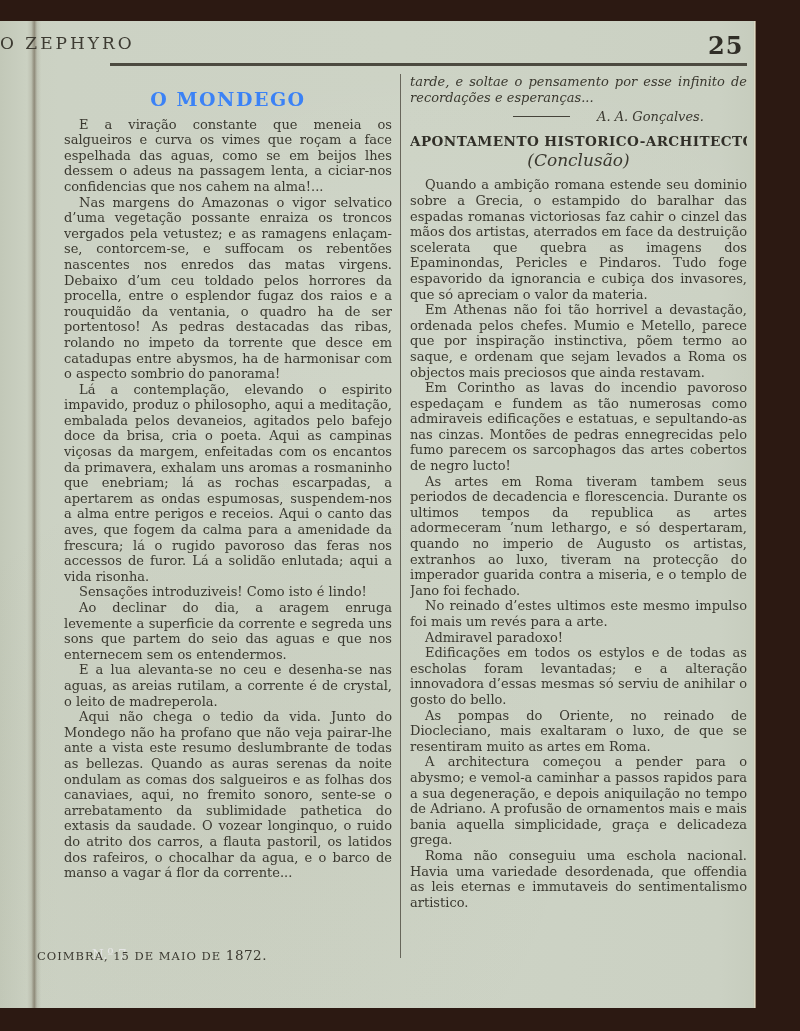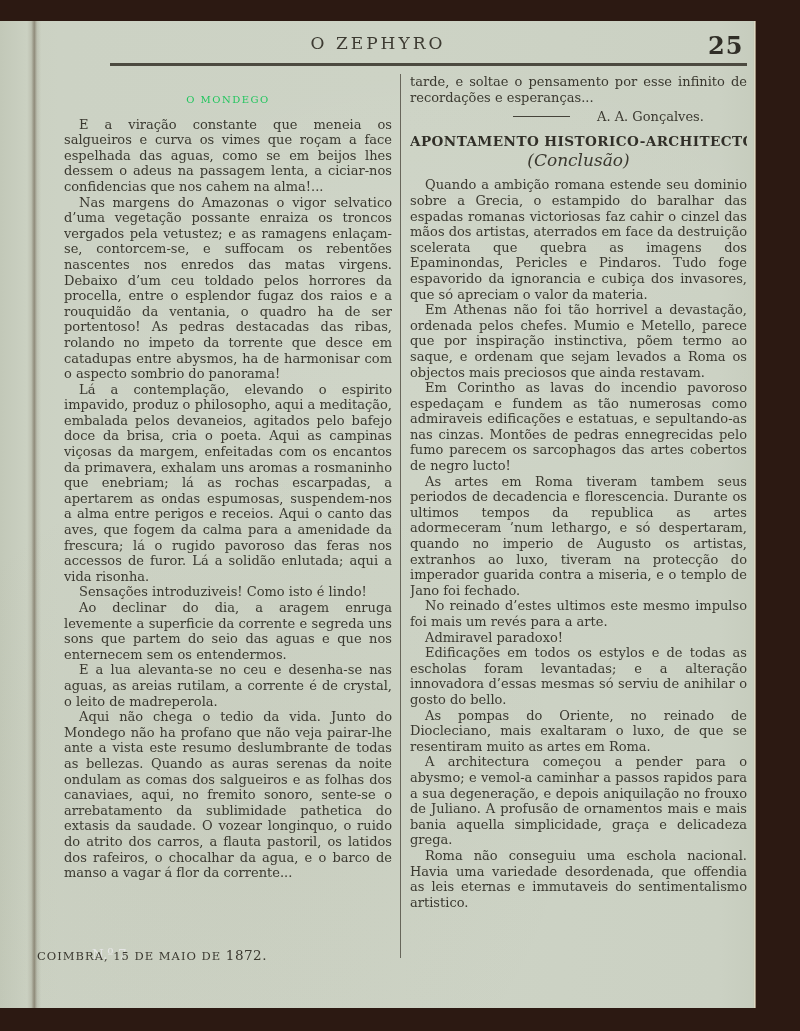--- a/index.html
+++ b/index.html
@@ -20,21 +20,21 @@
   .paper-edge{
     position:absolute;left:753px;top:21px;width:3px;height:987px;
     background:linear-gradient(90deg,#b9bfae,#e3e0cc 60%,#6b5240);
   }
   .crease{
     position:absolute;left:27px;top:21px;width:14px;height:987px;
     background:linear-gradient(90deg,rgba(0,0,0,0) 0%,rgba(70,50,28,0.10) 30%,rgba(60,42,22,0.42) 52%,rgba(60,45,25,0.10) 72%,rgba(0,0,0,0) 100%);
   }
   .masthead{
     position:absolute;left:0;top:33px;width:756px;
-    text-align:center;font-size:17px;letter-spacing:3px;
+    font-size:17px;letter-spacing:3px;
     color:#3d3b32;
   }
   .page-number{
     position:absolute;left:708px;top:31px;width:46px;
     font-weight:900;font-size:24px;letter-spacing:1px;color:#302e27;
   }
   .masthead-rule{
     position:absolute;left:110px;top:63px;width:637px;height:2.5px;
     background:#4c4a40;
   }
@@ -46,31 +46,31 @@
     position:absolute;
     text-align:justify;
     color:#3a382f;
     font-size:13px;
     line-height:15.6px;
     overflow:hidden;
   }
   .col-left{left:64px;top:78px;width:328px;height:877px;}
   .col-right{left:410px;top:74px;width:337px;height:882px;}
   .col p{margin:0;text-indent:15px;}
-  .col p.no-indent{text-indent:0;}
+  .col p.no-indent{text-indent:0;font-style:italic;}
   .article-heading-small{
-    text-align:center;font-weight:normal;font-size:10px;
-    letter-spacing:1.5px;margin:14px 0 9px;text-indent:0;color:#22c55e;
+    text-align:center;font-weight:bold;font-size:19px;
+    letter-spacing:1.5px;margin:14px 0 9px;text-indent:0;color:#3b82f6;
   }
   .sig-row{
     display:flex;align-items:center;
     margin:3px 0 4px;height:17px;
   }
   .sig-rule{width:57px;height:1px;background:#45433a;margin-left:103px;flex:none;}
-  .sig-name{margin-left:27px;font-size:13px;white-space:nowrap;}
+  .sig-name{font-style:italic;margin-left:27px;font-size:13px;white-space:nowrap;}
   .article-heading-big{
     text-align:center;font-weight:bold;font-size:13.6px;
     letter-spacing:0.4px;white-space:nowrap;
     margin:9px 0 3px;color:#312f28;
   }
   .article-subheading{
     text-align:center;font-style:italic;font-size:17px;
     margin:2px 0 9px;
   }
   .footer-issue{
@@ -115,21 +115,21 @@
   <div class="article-heading-big">APONTAMENTO HISTORICO-ARCHITECTONICO</div>
   <div class="article-subheading">(Conclusão)</div>
   <p>Quando a ambição romana estende seu dominio sobre a Grecia, o estampido do baralhar das espadas romanas victoriosas faz cahir o cinzel das mãos dos artistas, aterrados em face da destruição scelerata que quebra as imagens dos Epaminondas, Pericles e Pindaros. Tudo foge espavorido da ignorancia e cubiça dos invasores, que só apreciam o valor da materia.</p>
   <p>Em Athenas não foi tão horrivel a devastação, ordenada pelos chefes. Mumio e Metello, parece que por inspiração instinctiva, põem termo ao saque, e ordenam que sejam levados a Roma os objectos mais preciosos que ainda restavam.</p>
   <p>Em Corintho as lavas do incendio pavoroso espedaçam e fundem as tão numerosas como admiraveis edificações e estatuas, e sepultando-as nas cinzas. Montões de pedras ennegrecidas pelo fumo parecem os sarcophagos das artes cobertos de negro lucto!</p>
   <p>As artes em Roma tiveram tambem seus periodos de decadencia e florescencia. Durante os ultimos tempos da republica as artes adormeceram ’num lethargo, e só despertaram, quando no imperio de Augusto os artistas, extranhos ao luxo, tiveram na protecção do imperador guarida contra a miseria, e o templo de Jano foi fechado.</p>
   <p>No reinado d’estes ultimos este mesmo impulso foi mais um revés para a arte.</p>
   <p>Admiravel paradoxo!</p>
   <p>Edificações em todos os estylos e de todas as escholas foram levantadas; e a alteração innovadora d’essas mesmas só serviu de anihilar o gosto do bello.</p>
   <p>As pompas do Oriente, no reinado de Diocleciano, mais exaltaram o luxo, de que se resentiram muito as artes em Roma.</p>
-  <p>A architectura começou a pender para o abysmo; e vemol-a caminhar a passos rapidos para a sua degeneração, e depois aniquilação no frouxo de Juliano. A profusão de ornamentos mais e mais bania aquella simplicidade, graça e delicadeza grega.</p>
+  <p>A architectura começou a pender para o abysmo; e vemol-a caminhar a passos rapidos para a sua degeneração, e depois aniquilação no tempo de Adriano. A profusão de ornamentos mais e mais bania aquella simplicidade, graça e delicadeza grega.</p>
   <p>Roma não conseguiu uma eschola nacional. Havia uma variedade desordenada, que offendia as leis eternas e immutaveis do sentimentalismo artistico.</p>
 
 </div>
 
 <div class="footer-issue">N.º 7</div>
 <div class="footer-date">
   <span>COIMBRA, 15 DE MAIO DE</span>
   <span class="yr">1872.</span>
 </div>
 

